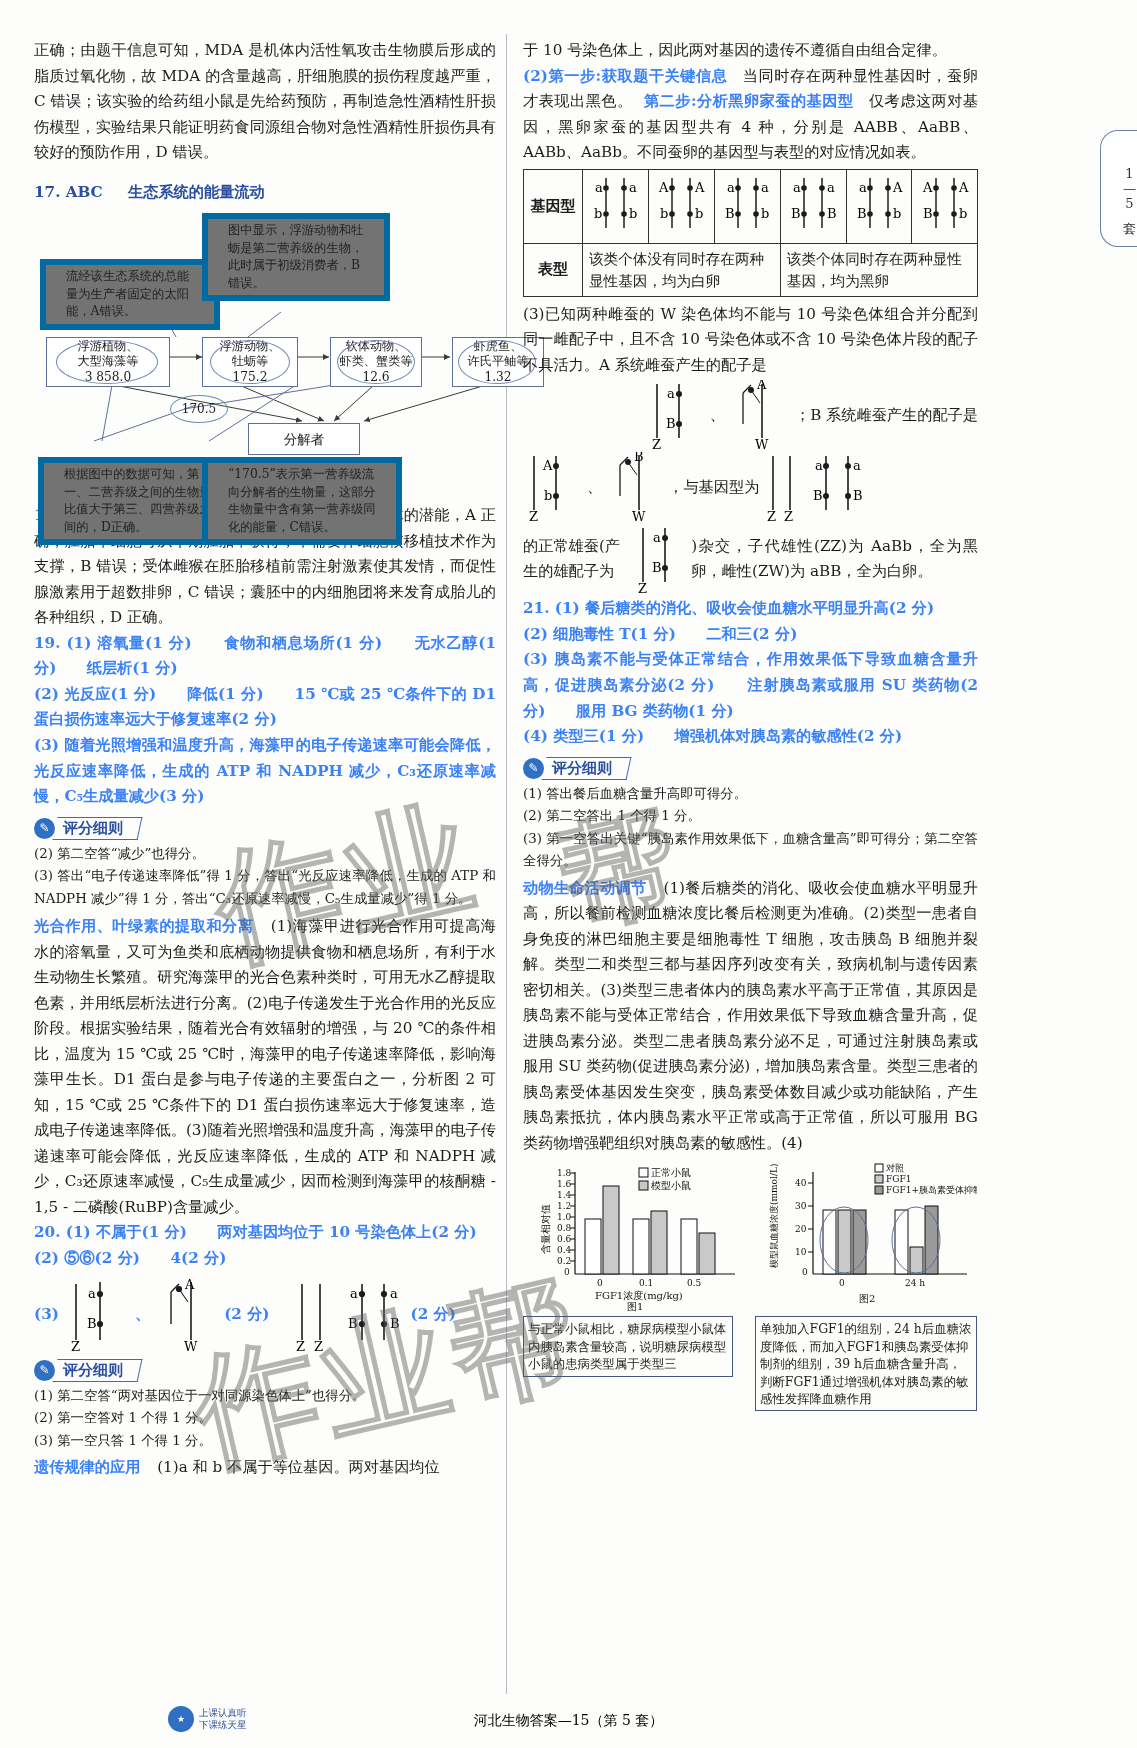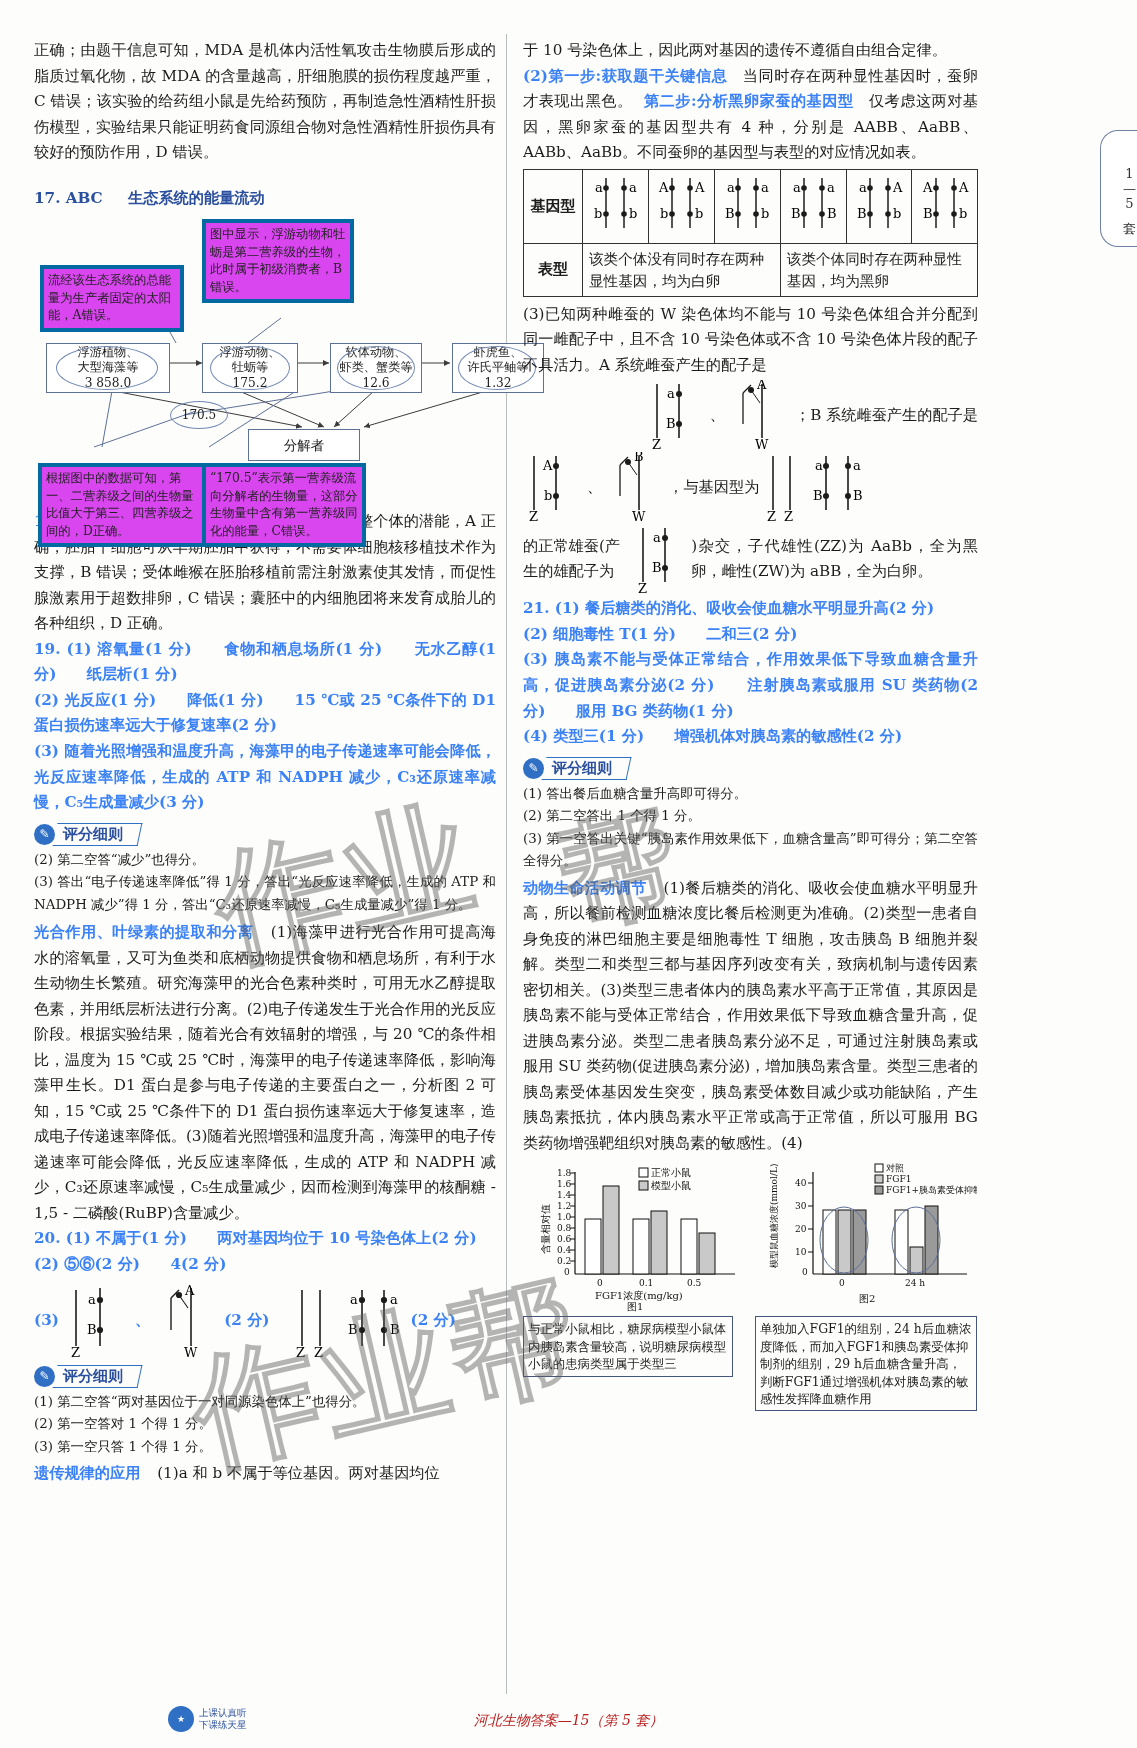--- a/index.html
+++ b/index.html
@@ -17,43 +17,43 @@
   .col{position:absolute;top:38px;font-size:15.2px;line-height:1.68;}
   .col-l{left:34px;width:462px;}
   .col-r{left:523px;width:455px;}
   .divider{position:absolute;left:506px;top:34px;width:1px;height:1660px;background:#b9bcbd;}
 
   p{margin:0;text-indent:0;}
   .blue{color:#3b82f6;font-weight:bold;}
   .just{text-align:justify;text-justify:inter-ideograph;}
 
   
-  .qhead{color:#2a4f9e;font-weight:bold;margin-top:20px;}
+  .qhead{color:#2a4f9e;font-weight:bold;margin-top:14px;}
   .qhead .topic{margin-left:20px;}
 
   
   .rubric{display:flex;align-items:center;margin:7px 0 3px 0;}
   .rubric .pen{
     width:21px;height:21px;border-radius:50%;
     background:#2f6fc4;display:flex;align-items:center;justify-content:center;
     color:#fff;font-size:12px;flex:none;
   }
   .rubric .lab{
     border:1px solid #2f6fc4;border-left:none;
     color:#2a4f9e;font-weight:bold;font-size:15px;
     padding:0 16px 0 8px;height:21px;line-height:21px;
     transform:skewX(-12deg);
   }
   .rubric .lab span{display:inline-block;transform:skewX(12deg);}
 
   
   .efd{position:relative;height:292px;margin:4px 0 2px 0;}
   .efd .note{
-    position:absolute;border:4px solid #0369a1;background:#d946ef;
-    font-size:12.3px;line-height:1.42;padding:3px 4px;color:#222;
+    position:absolute;border:6px solid #0369a1;background:#737373;
+    font-size:12.3px;line-height:1.42;padding:3px 20px;color:#222;
     font-family:"DejaVu Serif","Liberation Serif",serif;
   }
   .efd .bx{
     position:absolute;border:1px solid #5d7098;background:#fff;
     font-size:12.2px;line-height:1.28;text-align:center;
     display:flex;flex-direction:column;justify-content:center;align-items:center;
   }
   .efd .ell{
     position:absolute;border:1px solid #7389b5;border-radius:50%;
     background:transparent;pointer-events:none;
@@ -93,21 +93,21 @@
     margin:0 auto;height:90px;
   }
 
   
   .footer{position:absolute;left:0;right:0;bottom:14px;height:40px;}
   .fleft{position:absolute;left:168px;bottom:2px;display:flex;align-items:center;gap:5px;}
   .flogo{width:26px;height:26px;border-radius:50%;background:#2f6fc4;color:#fff;
     font-size:9px;display:flex;align-items:center;justify-content:center;}
   .fslog{font-size:9.5px;line-height:1.25;color:#2a4f9e;}
   .fcenter{position:absolute;left:0;right:0;bottom:4px;text-align:center;
-    font-size:14px;color:#b91c1c;font-style:italic;}
+    font-size:14px;color:#000000;}
 
   
   .wm{position:absolute;pointer-events:none;user-select:none;
       color:rgba(90,90,90,.40);font-weight:bold;
       font-family:"DejaVu Sans","Liberation Sans",sans-serif;
       -webkit-text-stroke:1.1px rgba(90,90,90,.45);
       color:transparent;}
   .wm1{left:215px;top:800px;font-size:126px;transform:rotate(-13deg);letter-spacing:6px;}
   .wm2{left:190px;top:1290px;font-size:126px;transform:rotate(-13deg);letter-spacing:6px;}
   .wm3{left:560px;top:790px;font-size:118px;transform:rotate(-13deg);letter-spacing:6px;}
@@ -603,21 +603,21 @@
           <text x="104" y="140" font-size="10" font-family="DejaVu Serif, serif" fill="#111">图2</text>
           <text x="-106" y="22" transform="rotate(-90)" font-size="9" font-family="DejaVu Serif, serif" fill="#111">模型鼠血糖浓度(mmol/L)</text>
 
           <rect x="120" y="2" width="8" height="8" fill="#fff" stroke="#111"></rect>
           <text x="131" y="9" font-size="9" font-family="DejaVu Serif, serif" fill="#111">对照</text>
           <rect x="120" y="13" width="8" height="8" fill="#c9c9c9" stroke="#111"></rect>
           <text x="131" y="20" font-size="9" font-family="DejaVu Serif, serif" fill="#111">FGF1</text>
           <rect x="120" y="24" width="8" height="8" fill="#9a9a9a" stroke="#111"></rect>
           <text x="131" y="31" font-size="9" font-family="DejaVu Serif, serif" fill="#111">FGF1+胰岛素受体抑制剂</text>
         </svg>
-        <div class="capbox" style="width:212px;">单独加入FGF1的组别，24 h后血糖浓度降低，而加入FGF1和胰岛素受体抑制剂的组别，29 h后血糖含量升高，判断FGF1通过增强机体对胰岛素的敏感性发挥降血糖作用</div>
+        <div class="capbox" style="width:212px;">单独加入FGF1的组别，24 h后血糖浓度降低，而加入FGF1和胰岛素受体抑制剂的组别，39 h后血糖含量升高，判断FGF1通过增强机体对胰岛素的敏感性发挥降血糖作用</div>
       </div>
     </div>
   </div>
 
   <div class="sidetab">
     <div class="t">1—5套</div>
   </div>
 
   <div class="wm wm1">作业</div>
   <div class="wm wm2">作业帮</div>

